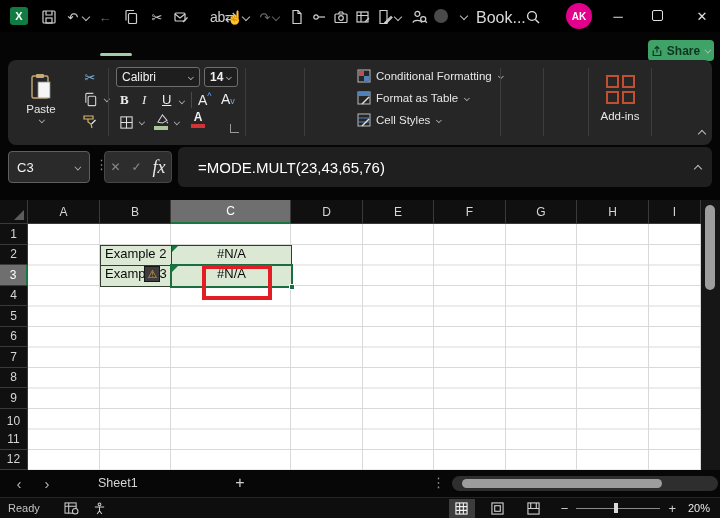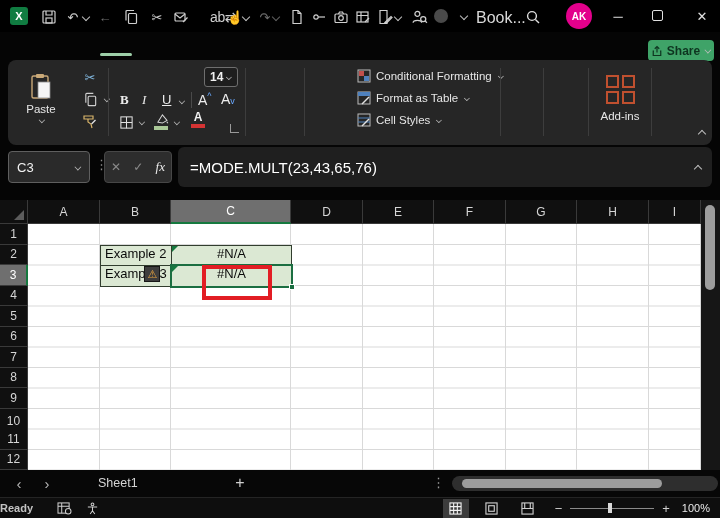--- a/index.html
+++ b/index.html
@@ -20,21 +20,21 @@
   #share-btn { left:648px; top:40px; width:66px; height:21px; background:#3fa368; border-radius:4px; display:flex; align-items:center; justify-content:center; gap:4px; color:#0e3520; font-size:12px; font-weight:bold; }
   #ribbon { left:8px; top:60px; width:704px; height:85px; background:#262626; border-radius:8px; }
   .rsep { top:8px; width:1px; height:68px; background:#3d3d3d; }
   .rlabel { color:#e6e6e6; font-size:11.5px; }
   .combo { background:#1e1e1e; border:1px solid #6e6e6e; border-radius:3px; color:#f0f0f0; font-size:12px; display:flex; align-items:center; padding:0 5px; justify-content:space-between; }
   .styles-item { display:flex; align-items:center; gap:5px; color:#e6e6e6; font-size:11.5px; }
   .btn-letter { color:#ececec; font-size:13px; }
   
   #namebox { left:8px; top:151px; width:82px; height:32px; background:#2a2a2a; border:1px solid #5f5f5f; border-radius:4px; color:#f2f2f2; font-size:13px; display:flex; align-items:center; padding:0 8px; justify-content:space-between; }
   #fxpanel { left:104px; top:151px; width:68px; height:32px; background:#2d2d2d; border:1px solid #474747; border-radius:4px; display:flex; align-items:center; justify-content:space-around; }
-  #formula-input { left:178px; top:147px; width:534px; height:40px; background:#1f1f1f; border-radius:6px; display:flex; align-items:center; color:#fff; font-size:15px; font-weight:500; padding:0 12px; }
+  #formula-input { left:178px; top:147px; width:534px; height:40px; background:#1f1f1f; border-radius:6px; display:flex; align-items:center; color:#fff; font-size:15px; font-weight:500; padding:0 20px; }
   
   #grid-corner { left:0; top:200px; width:28px; height:24px; background:#101010; border-right:1px solid #3a3a3a; border-bottom:1px solid #3a3a3a; }
   .colhead { top:200px; height:24px; background:#101010; color:#d6d6d6; font-size:12px; display:flex; align-items:center; justify-content:center; border-right:1px solid #3a3a3a; border-bottom:1px solid #3a3a3a; }
   .colhead.sel { background:#6f6f6f; color:#fff; border-bottom:2px solid #15793f; }
   .rowhead { left:0; width:28px; background:#101010; color:#d6d6d6; font-size:12px; display:flex; align-items:center; justify-content:center; border-bottom:1px solid #3a3a3a; border-right:1px solid #3a3a3a; }
   .rowhead.sel { background:#6f6f6f; color:#fff; border-right:2px solid #15793f; }
   #cells-bg { left:28px; top:224px; width:673px; height:246px; background:#fff; }
   .gcell { position:absolute; display:flex; font-size:13px; color:#0a0a0a; background:#dbe8d3; border:1px solid #313d2e; }
   .corner-tri { position:absolute; left:0; top:0; width:0; height:0; border-top:6px solid #15793f; border-right:6px solid transparent; }
   
@@ -171,20 +171,24 @@
     <span class="abs chev" style="left:95px;top:36px;transform:scale(0.75);"></span>
     <div class="abs ic" style="left:74px;top:53px;width:16px;height:16px;">
       <svg width="16" height="16" viewBox="0 0 16 16" fill="none">
           <path d="M2 3h9v3H2z" stroke="#d8b46a" stroke-width="1.2"></path>
           <path d="M6 6v3l3 2 1 4" stroke="#d8b46a" stroke-width="1.2"></path>
           <path d="M9.5 11l4-4" stroke="#e7e7e7" stroke-width="1.2"></path>
         </svg>
     </div>
     <div class="abs rsep" style="left:100px;"></div>
 
+    <div class="abs combo" style="left:108px;top:7px;width:84px;height:20px;">
+      <span>Calibri</span>
+      <span class="chev" style="transform:scale(0.7);"></span>
+    </div>
     <div class="abs combo" style="left:196px;top:7px;width:34px;height:20px;font-weight:bold;">
       <span>14</span>
       <span class="chev" style="transform:scale(0.7);"></span>
     </div>
     <div class="abs btn-letter" style="left:112px;top:32px;font-weight:bold;font-family:'Liberation Serif',serif;">B</div>
     <div class="abs btn-letter" style="left:134px;top:32px;font-style:italic;font-family:'Liberation Serif',serif;">I</div>
     <div class="abs btn-letter" style="left:154px;top:32px;text-decoration:underline;">U</div>
     <span class="abs chev" style="left:170px;top:38px;transform:scale(0.75);"></span>
     <div class="abs" style="left:183px;top:32px;width:1px;height:16px;background:#4a4a4a;"></div>
     <div class="abs btn-letter" style="left:190px;top:31px;font-size:14px;"><span>A</span><span style="color:#6aa9ff;font-size:9px;vertical-align:super;">^</span></div>
@@ -257,21 +261,21 @@
   </div>
 
   <div id="namebox" class="abs">
     <span>C3</span>
     <span class="chev" style="transform:scale(0.8);"></span>
   </div>
   <div class="abs" style="left:95px;top:157px;color:#8a8a8a;font-size:13px;">⋮</div>
   <div id="fxpanel" class="abs">
     <span style="color:#8a8a8a;font-size:12px;">✕</span>
     <span style="color:#8a8a8a;font-size:12px;">✓</span>
-    <span style="color:#eaeaea;font-size:13px;font-style:italic;font-family:'Liberation Serif',serif;">fx</span>
+    <span style="color:#eaeaea;font-size:18px;font-style:italic;font-family:'Liberation Serif',serif;">fx</span>
   </div>
   <div id="formula-input" class="abs">
     <span>=MODE.MULT(23,43,65,76)</span>
   </div>
   <span class="abs chev up" style="left:694px;top:163px;"></span>
 
   <div id="grid-corner" class="abs">
     <div style="position:absolute;right:3px;bottom:3px;width:0;height:0;border-bottom:10px solid #5c5c5c;border-left:10px solid transparent;"></div>
   </div>
   <div class="abs colhead" style="left:28px;width:72px;">A</div>
@@ -355,21 +359,21 @@
     <span class="abs" style="left:98px;top:6px;color:#d5d5d5;font-size:12.5px;">Sheet1</span>
 
     <span class="abs ic" style="left:232px;top:3px;width:16px;height:20px;font-size:16px;color:#cfcfcf;">+</span>
     <span class="abs" style="left:432px;top:5px;color:#9a9a9a;font-size:13px;">⋮</span>
     <div class="abs" style="left:452px;top:6px;width:266px;height:15px;background:#2e2e2e;border-radius:8px;">
       <div style="position:absolute;left:10px;top:3px;width:200px;height:9px;background:#9d9d9d;border-radius:5px;"></div>
     </div>
   </div>
 
   <div id="statusbar" class="abs">
-    <span style="font-weight:bold;">Ready</span>
+    <span style="margin-left:8px;">Ready</span>
     <span class="sb-ic" style="margin-left:24px;">
       <svg width="15" height="13" viewBox="0 0 16 14" fill="none" stroke="#cfcfcf" stroke-width="1.1">
           <rect x="1" y="1" width="12" height="11"></rect>
           <path d="M1 4.5h12M5 1v11"></path>
           <circle cx="12" cy="10" r="3" fill="#0e0e0e"></circle>
         </svg>
     </span>
     <span class="sb-ic" style="margin-left:14px;">
       <svg width="13" height="13" viewBox="0 0 14 14" fill="none" stroke="#d0d0d0" stroke-width="1.1">
           <circle cx="7" cy="2.5" r="1.5"></circle>
@@ -394,16 +398,16 @@
           <rect x="1" y="1" width="12" height="12"></rect>
           <path d="M4 1v6M10 1v6M1 7h12"></path>
         </svg>
     </span>
     <span style="margin-left:14px;font-size:13px;color:#cfcfcf;">−</span>
     <span style="margin-left:8px;position:relative;width:84px;height:10px;display:inline-block;">
       <span style="position:absolute;left:0;top:4.5px;width:84px;height:1.5px;background:#8a8a8a;"></span>
       <span style="position:absolute;left:38px;top:0;width:4px;height:10px;background:#d9d9d9;"></span>
     </span>
     <span style="margin-left:8px;font-size:13px;color:#cfcfcf;">+</span>
-    <span style="margin-left:12px;margin-right:10px;color:#e8e8e8;">100%</span>
+    <span style="margin-left:12px;margin-right:10px;color:#e8e8e8;">20%</span>
   </div>
 
 </div>
 
 </body></html>

